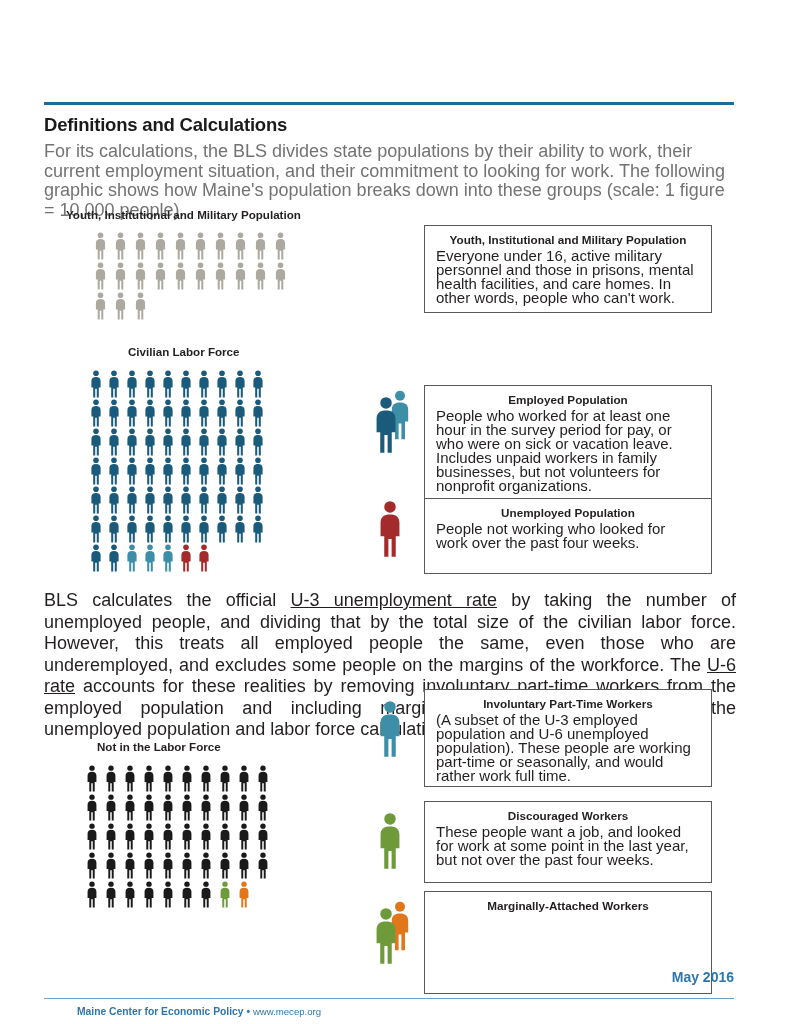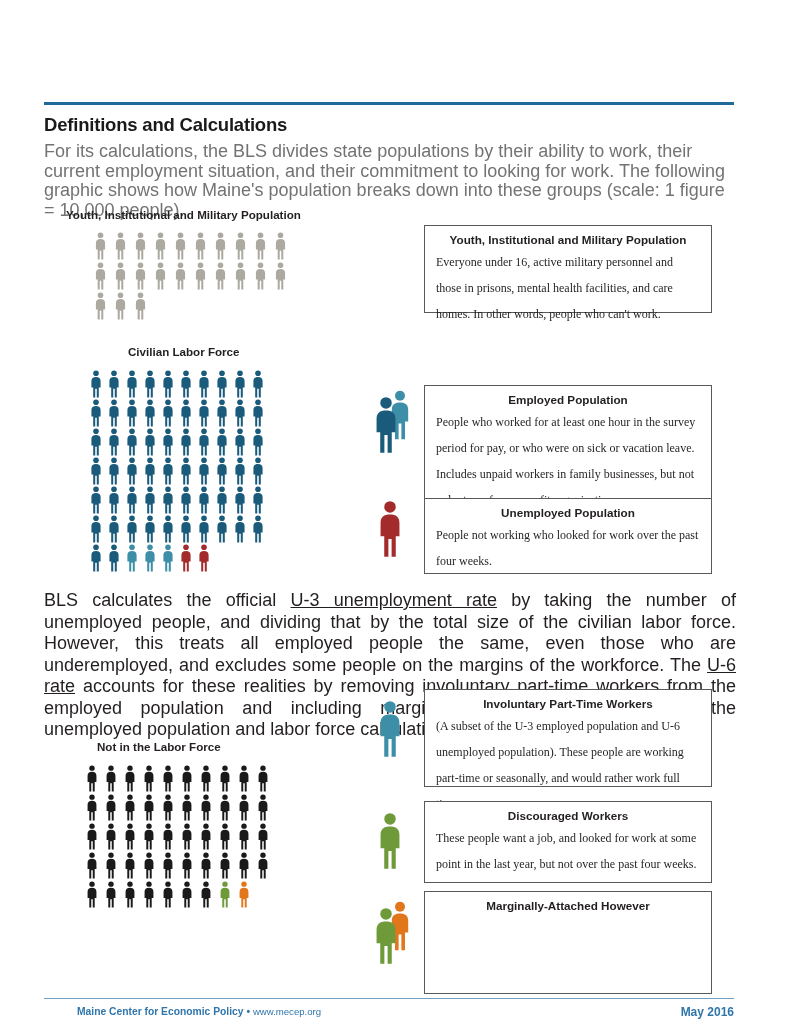--- a/index.html
+++ b/index.html
@@ -95,24 +95,23 @@
     padding: 7px 11px 8px 11px;
   }
   .callout-title {
     font-size: 11.7px;
     font-weight: bold;
     text-align: center;
     color: #231f20;
     margin-bottom: 3px;
   }
   .callout-body {
-    font-size: 12px;
-    line-height: 26px;
+    font-size: 15px;
+    line-height: 14px;
     color: #231f20;
-    font-family: Liberation Serif, serif;
   }
   .callout-body .u { text-decoration: underline; }
 
   #box-youth { left: 424px; top: 193px; width: 288px; height: 88px; }
   #box-employed { left: 424px; top: 353px; width: 288px; height: 118px; }
   #box-unemployed { left: 424px; top: 466px; width: 288px; height: 76px; }
   #box-parttime { left: 424px; top: 657px; width: 288px; height: 98px; }
   #box-discouraged { left: 424px; top: 769px; width: 288px; height: 82px; }
   #box-marginal { left: 424px; top: 859px; width: 288px; height: 103px; }
 
@@ -149,22 +148,22 @@
     position: absolute;
     left: 44px; top: 974px;
     font-size: 10.3px;
     font-weight: bold;
     color: #2f76ab;
     padding-left: 33px;
   }
   .footer-left .url { font-weight: normal; font-size: 9.6px; }
   .footer-right {
     position: absolute;
-    right: 54px; top: 973px;
-    font-size: 12px;
+    right: 54px; top: 937px;
+    font-size: 14px;
     font-weight: bold;
     color: #2f76ab;
   }
 </style>
 </head>
 <body>
 
 <div class="page">
 
   <div class="top-rule"></div>
@@ -832,21 +831,21 @@
       <svg viewBox="0 0 20 36" width="28" height="50" class="fig" style="position: absolute; left: 16px; top: 0px;">
         <circle cx="10" cy="4.2" r="3.6" fill="#E2761B"></circle>
         <path d="M10 9 C6.2 9 4.1 10.6 4.1 14.2 L4.1 22.6 L6.4 22.6 L6.4 35.4 L9.0 35.4 L9.0 24.2 L11.0 24.2 L11.0 35.4 L13.6 35.4 L13.6 22.6 L15.9 22.6 L15.9 14.2 C15.9 10.6 13.8 9 10 9 Z" fill="#E2761B"></path>
       </svg>
       <svg viewBox="0 0 20 36" width="32" height="58" class="fig" style="position: absolute; left: 0px; top: 6px;">
         <circle cx="10" cy="4.2" r="3.6" fill="#6E9A3A"></circle>
         <path d="M10 9 C6.2 9 4.1 10.6 4.1 14.2 L4.1 22.6 L6.4 22.6 L6.4 35.4 L9.0 35.4 L9.0 24.2 L11.0 24.2 L11.0 35.4 L13.6 35.4 L13.6 22.6 L15.9 22.6 L15.9 14.2 C15.9 10.6 13.8 9 10 9 Z" fill="#6E9A3A"></path>
       </svg>
     </div>
   <div class="callout" id="box-marginal">
-    <div class="callout-title">Marginally-Attached However</div>
+    <div class="callout-title">Marginally-Attached Workers</div>
   </div>
 
   <div class="footer-rule"></div>
   <div class="footer-left">
     <span>Maine Center for Economic Policy</span>
     <span>•</span>
     <span class="url">www.mecep.org</span>
   </div>
   <div class="footer-right">May 2016</div>
 

